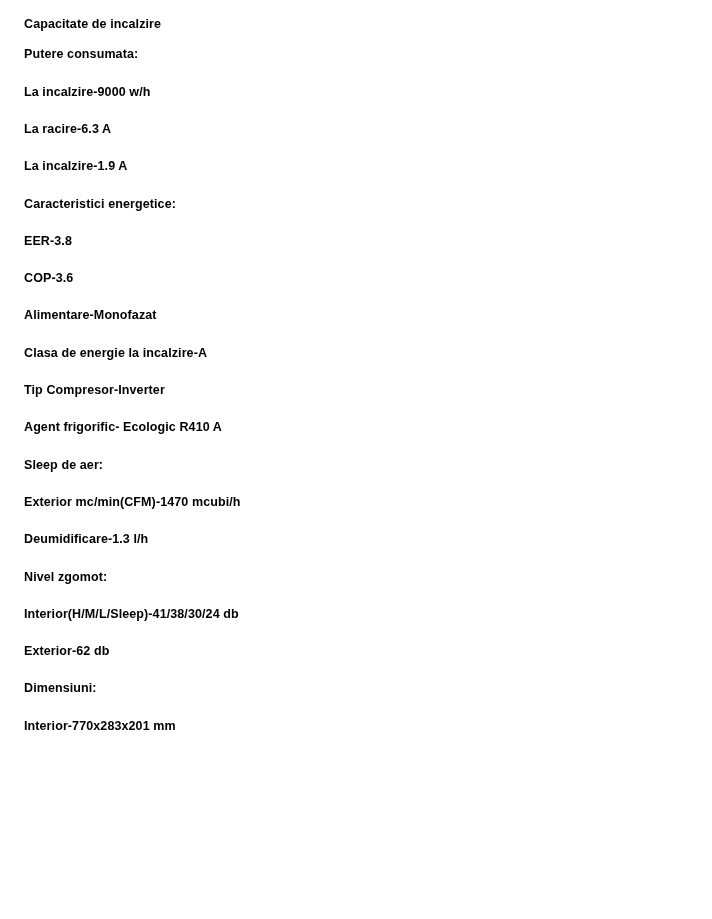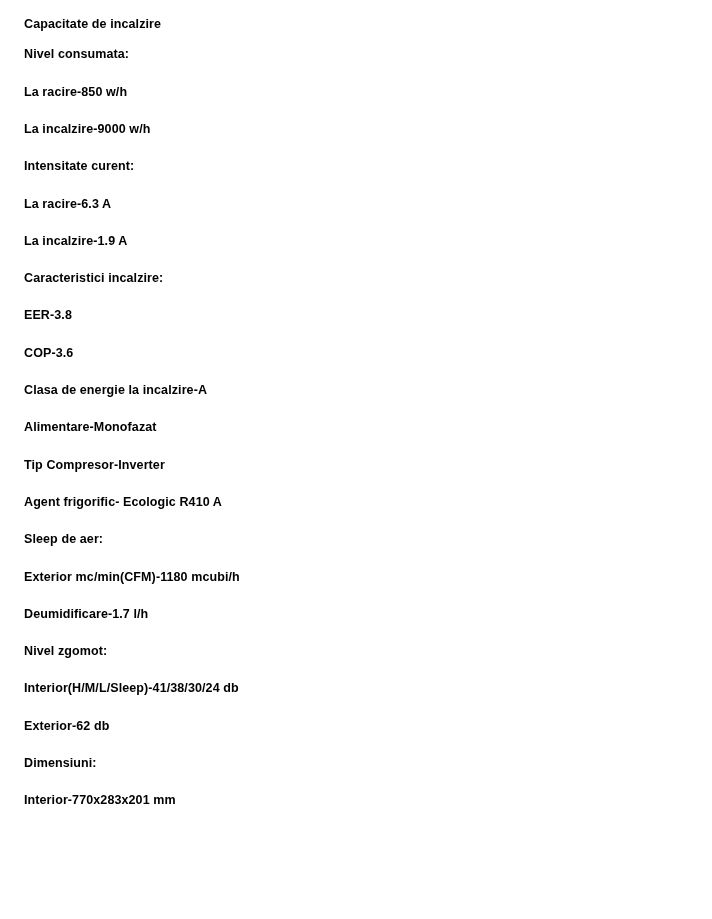--- a/index.html
+++ b/index.html
@@ -43,35 +43,33 @@
     align-items: flex-end;
     padding-bottom: 6px;
   }
 </style>
 </head>
 <body>
 
 <div class="page">
   <ul class="spec-list">
     <li class="spec-line">Capacitate de incalzire</li>
-    <li class="spec-line">Nivel consumata:</li>
-    <li class="spec-line">La racire-850 w/h</li>
+    <li class="spec-line">Putere consumata:</li>
     <li class="spec-line">La incalzire-9000 w/h</li>
-    <li class="spec-line">Intensitate curent:</li>
     <li class="spec-line">La racire-6.3 A</li>
     <li class="spec-line">La incalzire-1.9 A</li>
-    <li class="spec-line">Caracteristici incalzire:</li>
+    <li class="spec-line">Caracteristici energetice:</li>
     <li class="spec-line">EER-3.8</li>
     <li class="spec-line">COP-3.6</li>
+    <li class="spec-line">Alimentare-Monofazat</li>
     <li class="spec-line">Clasa de energie la incalzire-A</li>
-    <li class="spec-line">Alimentare-Monofazat</li>
     <li class="spec-line">Tip Compresor-Inverter</li>
     <li class="spec-line">Agent frigorific- Ecologic R410 A</li>
     <li class="spec-line">Sleep de aer:</li>
-    <li class="spec-line">Exterior mc/min(CFM)-1180 mcubi/h</li>
-    <li class="spec-line">Deumidificare-1.7 l/h</li>
+    <li class="spec-line">Exterior mc/min(CFM)-1470 mcubi/h</li>
+    <li class="spec-line">Deumidificare-1.3 l/h</li>
     <li class="spec-line">Nivel zgomot:</li>
     <li class="spec-line">Interior(H/M/L/Sleep)-41/38/30/24 db</li>
     <li class="spec-line">Exterior-62 db</li>
     <li class="spec-line">Dimensiuni:</li>
     <li class="spec-line">Interior-770x283x201 mm</li>
   </ul>
 </div>
 
 </body></html>

